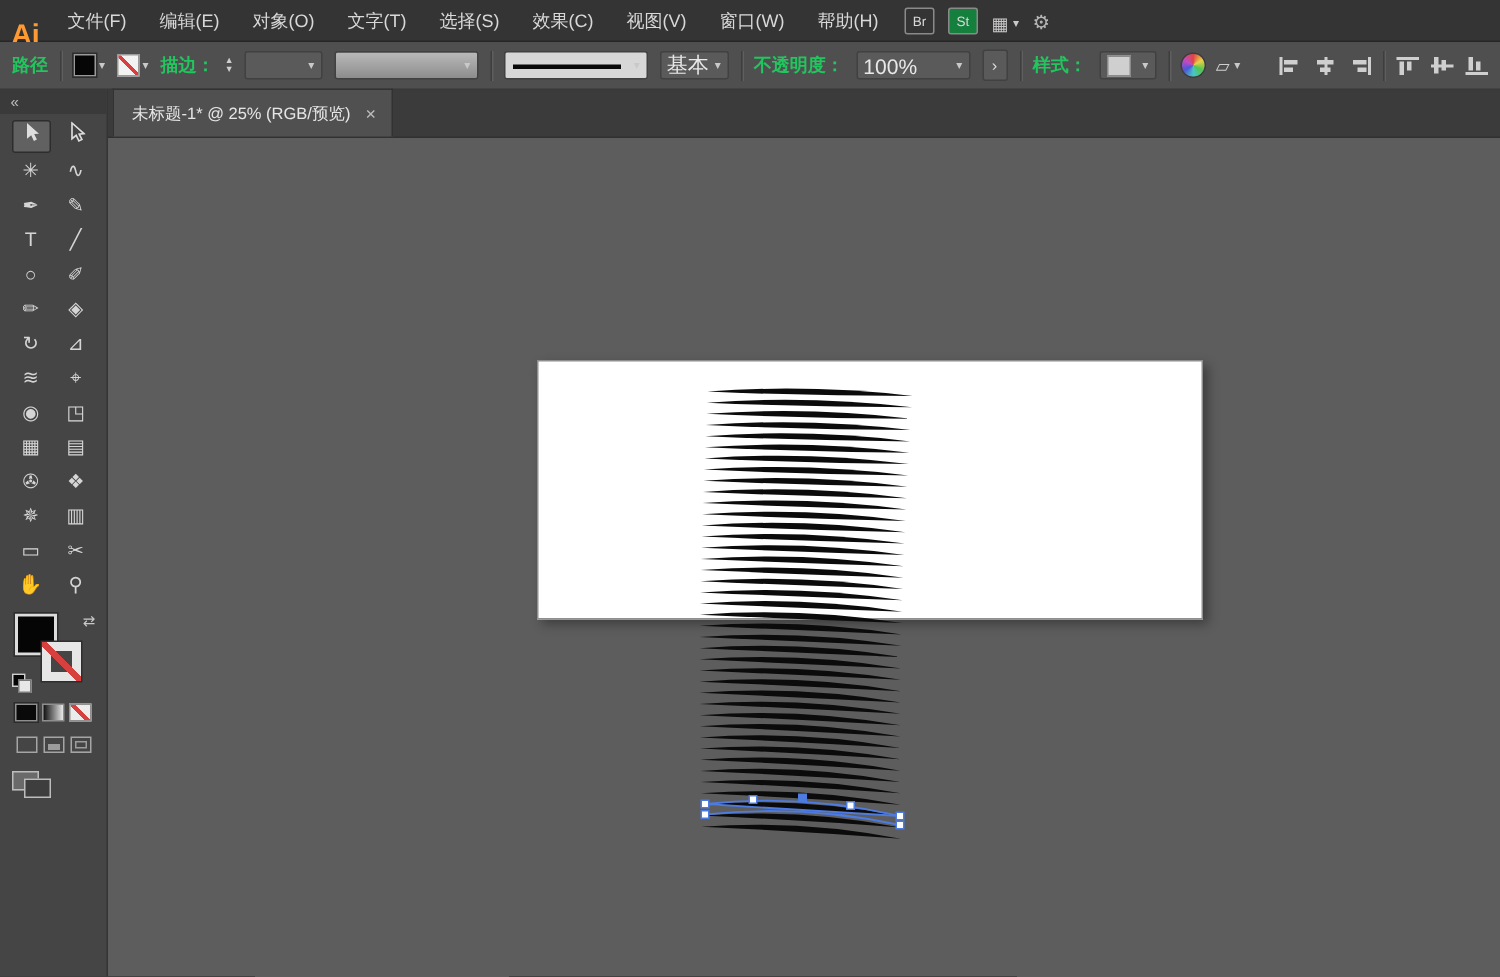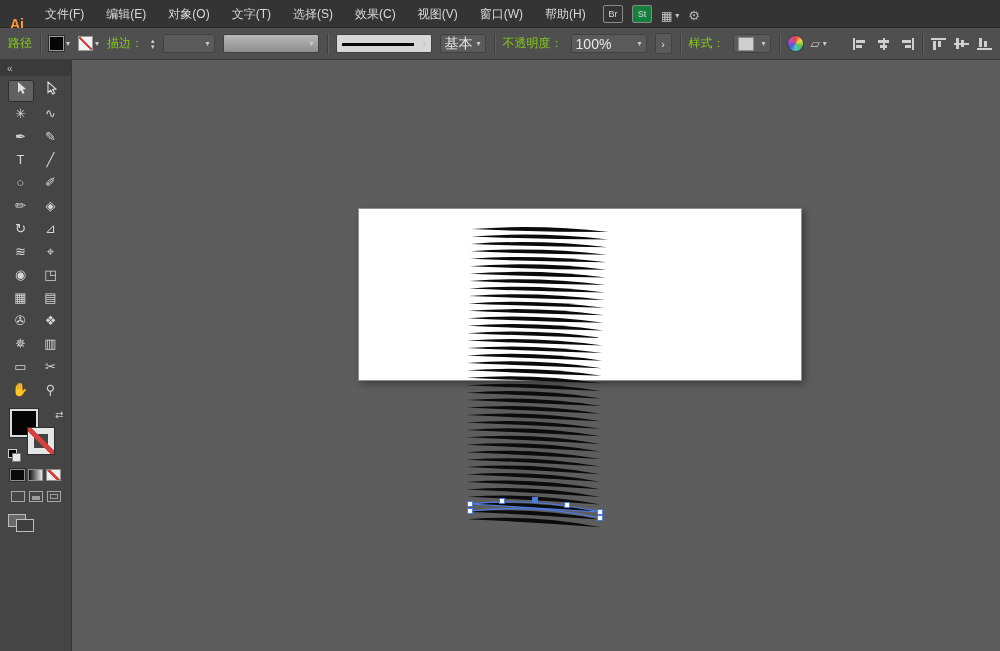--- a/index.html
+++ b/index.html
@@ -2,34 +2,34 @@
 <html><head>
 <meta charset="utf-8">
 <style>
   html,body{margin:0;padding:0;background:#2b2b2b;}
   #app{position:relative;width:1000px;height:651px;overflow:hidden;
        font-family:"Liberation Sans","DejaVu Sans",sans-serif;
        background:#5d5d5d;user-select:none;}
   
   #menubar{position:absolute;left:0;top:0;width:1000px;height:28px;background:#343434;
            display:flex;align-items:center;border-bottom:1px solid #262626;box-sizing:border-box;}
-  #logo{width:34px;text-align:center;color:#ff9a33;font-weight:bold;font-size:14px;margin-top:20px;}
+  #logo{width:34px;text-align:center;color:#ff9a33;font-weight:bold;font-size:19px;margin-top:20px;}
   .menu-item{color:#d8d8d8;font-size:12px;padding:0 11px;line-height:28px;cursor:default;}
   #menu-right{margin-left:auto;display:flex;align-items:flex-end;gap:9px;padding-right:300px;}
   .badge{width:18px;height:16px;border:1px solid #8a8a8a;color:#d8d8d8;font-size:9px;
          display:flex;align-items:center;justify-content:center;border-radius:2px;}
   .badge-active{background:#15803d;}
   .layout-btn{display:flex;align-items:center;gap:3px;color:#c9c9c9;font-size:12px;}
   .chev{font-size:8px;color:#c9c9c9;line-height:1;}
   .ws-icon{color:#b5b5b5;font-size:13px;}
   
   #controlbar{position:absolute;left:0;top:28px;width:1000px;height:32px;background:#4f4f4f;
               border-bottom:1px solid #393939;box-sizing:border-box;display:flex;align-items:center;
               gap:8px;padding:0 8px;color:#dedede;font-size:12px;}
-  .cb-label{white-space:nowrap;color:#84cc16;}
+  .cb-label{white-space:nowrap;color:#22c55e;font-weight:bold;}
   .vsep{width:1px;height:20px;background:#3e3e3e;box-shadow:1px 0 0 #5f5f5f;}
   .swatchbox{display:flex;align-items:center;gap:2px;}
   .swatch{width:15px;height:15px;border:1px solid #9a9a9a;box-sizing:border-box;}
   .swatch.fill{background:#060606;outline:1px solid #2e2e2e;}
   .swatch.stroke{background:#f2f2f2;position:relative;}
   .swatch.stroke::after{content:"";position:absolute;inset:0;
       background:linear-gradient(45deg,transparent 43%,#d84040 43%,#d84040 57%,transparent 57%);}
   .stepper{display:flex;flex-direction:column;justify-content:center;line-height:6px;font-size:7px;color:#cfcfcf;}
   .combo{height:19px;background:#5a5a5a;border:1px solid #414141;box-sizing:border-box;
          display:flex;align-items:center;padding:0 4px;gap:4px;border-radius:2px;}
@@ -246,20 +246,26 @@
         <span class="mode m2"></span>
         <span class="mode m3"></span>
       </div>
       <div id="screenmode">
         <span class="r1"></span>
         <span class="r2"></span>
       </div>
     </div>
 
     <div id="docarea">
+      <div id="tabstrip">
+        <div class="tab">
+          <span>未标题-1* @ 25% (RGB/预览)</span>
+          <span class="tab-close">×</span>
+        </div>
+      </div>
       <div id="canvas">
         <div id="artboard"></div>
         <svg id="scene" width="928" height="559" viewBox="0 0 928 559">
             <path d="M 399.5 169 Q 468 164 536.5 172 Q 468 172 399.5 169 Z" fill="#0b0b0b"></path>
             <path d="M 399.15603619128575 176.44 Q 467.6047541400037 171.44 536.0534720887216 179.56820512820514 Q 467.6047541400037 179.44 399.15603619128575 176.44 Z" fill="#0b0b0b"></path>
             <path d="M 398.8136379522985 183.88 Q 467.2110738497344 178.88 535.6085097471703 187.13641025641024 Q 467.2110738497344 186.88 398.8136379522985 183.88 Z" fill="#0b0b0b"></path>
             <path d="M 398.474360699445 191.32 Q 466.8205145455989 186.32 535.1666683917528 194.70461538461538 Q 466.8205145455989 194.32 398.474360699445 191.32 Z" fill="#0b0b0b"></path>
             <path d="M 398.13973960833914 198.76 Q 466.43461140321097 193.76 534.7294831980828 202.27282051282052 Q 466.43461140321097 201.76 398.13973960833914 198.76 Z" fill="#0b0b0b"></path>
             <path d="M 397.8112796575993 206.2 Q 466.054869401189 201.2 534.2984591447788 209.84102564102562 Q 466.054869401189 209.2 397.8112796575993 206.2 Z" fill="#0b0b0b"></path>
             <path d="M 397.49044586848413 213.64 Q 465.6827535607918 208.64 533.8750612530995 217.40923076923076 Q 465.6827535607918 216.64 397.49044586848413 213.64 Z" fill="#0b0b0b"></path>

